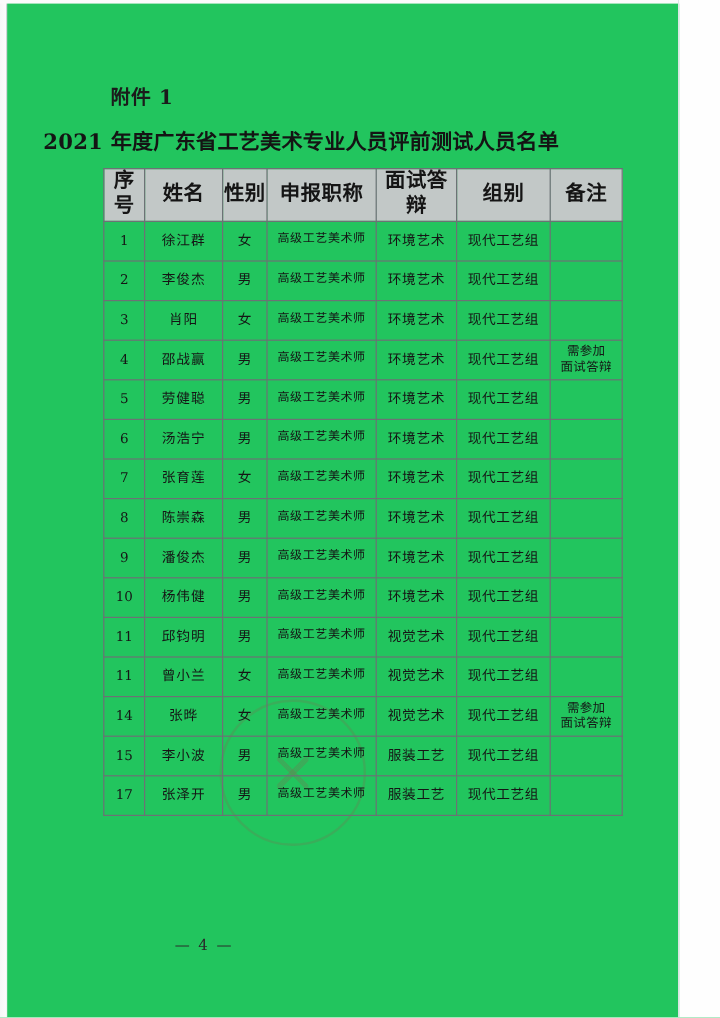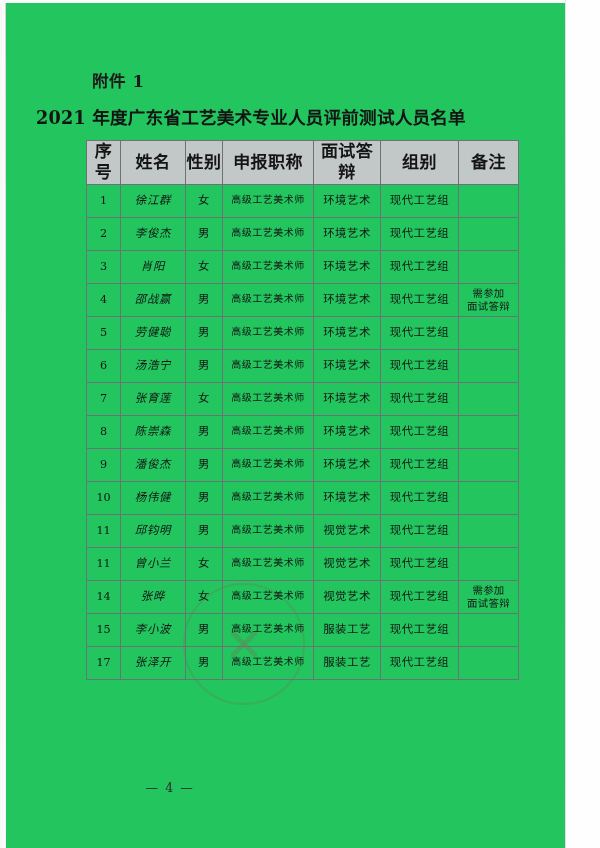--- a/index.html
+++ b/index.html
@@ -103,21 +103,21 @@
     font-weight: 600;
     font-size: 17px;
     letter-spacing: 0.4px;
   }
   table.roster tbody td {
     height: 32px;
     background: transparent;
     font-weight: 400;
   }
   td.c-idx   { font-family: "DejaVu Serif", "Liberation Serif", serif; font-size: 11.2px; }
-  td.c-name  { letter-spacing: 0.8px; font-style: italic; }
+  td.c-name  { letter-spacing: 0.8px; }
   td.c-gender{ letter-spacing: 0.5px; }
   td.c-title { letter-spacing: 0.5px; font-size: 10px; }
   td.c-major { letter-spacing: 0.5px; }
   td.c-group { letter-spacing: 0.5px; }
   td.c-note  { font-size: 10.4px; letter-spacing: 0.3px; line-height: 1.35; }
   td.c-note span { display: block; }
 
   
   col.w-idx    { width: 34px; }
   col.w-name   { width: 65px; }

